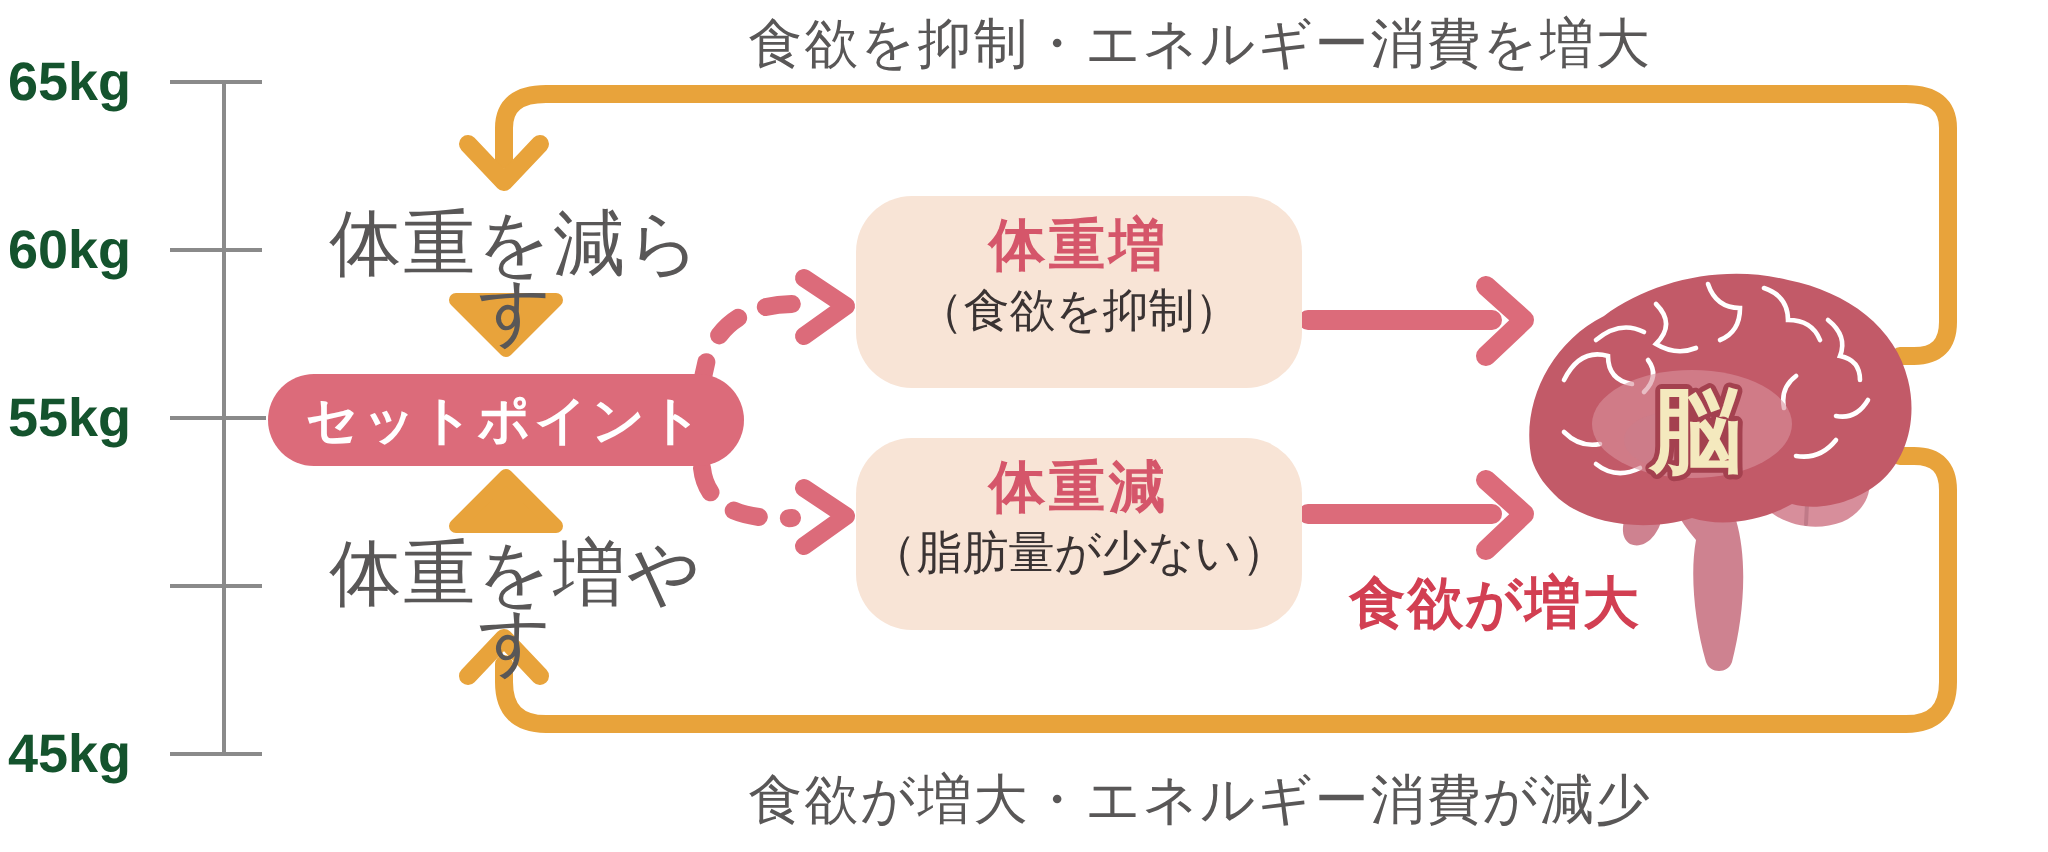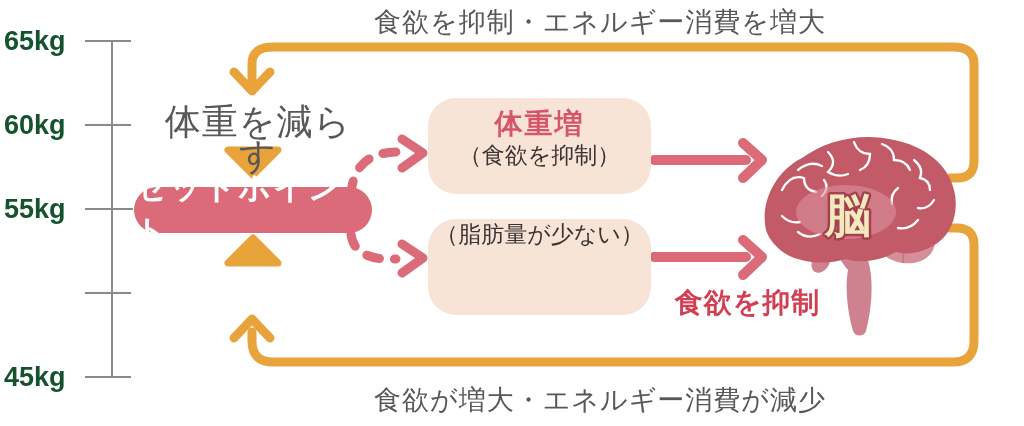--- a/index.html
+++ b/index.html
@@ -28,21 +28,21 @@
     position:absolute;left:148px;width:220px;text-align:center;
     font-size:36px;line-height:34px;color:#595757;letter-spacing:1px;
   }
 
   
   .setpoint-pill{
     position:absolute;left:134px;top:187px;width:238px;height:46px;
     background:#DC6B7A;border-radius:23px;
     display:flex;align-items:center;justify-content:center;
     font-family:"Liberation Sans","DejaVu Sans",sans-serif;
-    font-weight:bold;font-size:32px;color:#ffffff;letter-spacing:2px;
+    font-weight:bold;font-size:26px;color:#ffffff;letter-spacing:2px;
   }
 
   
   .state-box{
     position:absolute;left:428px;width:223px;height:96px;
     background:#F8E4D6;border-radius:28px;text-align:center;
   }
   .state-box .title{
     margin-top:10px;font-size:28px;line-height:32px;font-weight:bold;
     color:#D5566A;letter-spacing:2px;
@@ -145,26 +145,28 @@
 
   <div class="loop-caption" style="top:4px;text-align:center;">食欲を抑制・エネルギー消費を増大</div>
   <div class="loop-caption" style="top:382px;">食欲が増大・エネルギー消費が減少</div>
 
   <div class="kg-label" style="top:25px;">65kg</div>
   <div class="kg-label" style="top:109px;">60kg</div>
   <div class="kg-label" style="top:193px;">55kg</div>
   <div class="kg-label" style="top:361px;">45kg</div>
 
   <div class="action-label" style="top:105px;">体重を減らす</div>
+  <div class="action-label" style="top:270px;">体重を増やす</div>
 
   <div class="setpoint-pill">セットポイント</div>
 
   <div class="state-box" style="top:98px;">
     <div class="title">体重増</div>
     <div class="detail">（食欲を抑制）</div>
   </div>
   <div class="state-box" style="top:219px;">
+    <div class="title">体重減</div>
     <div class="detail">（脂肪量が少ない）</div>
   </div>
 
-  <div class="leptin-label" style="top:286px;">食欲を抑制</div>
+  <div class="leptin-label" style="top:286px;">食欲が増大</div>
 
 </div>
 
 </body></html>

